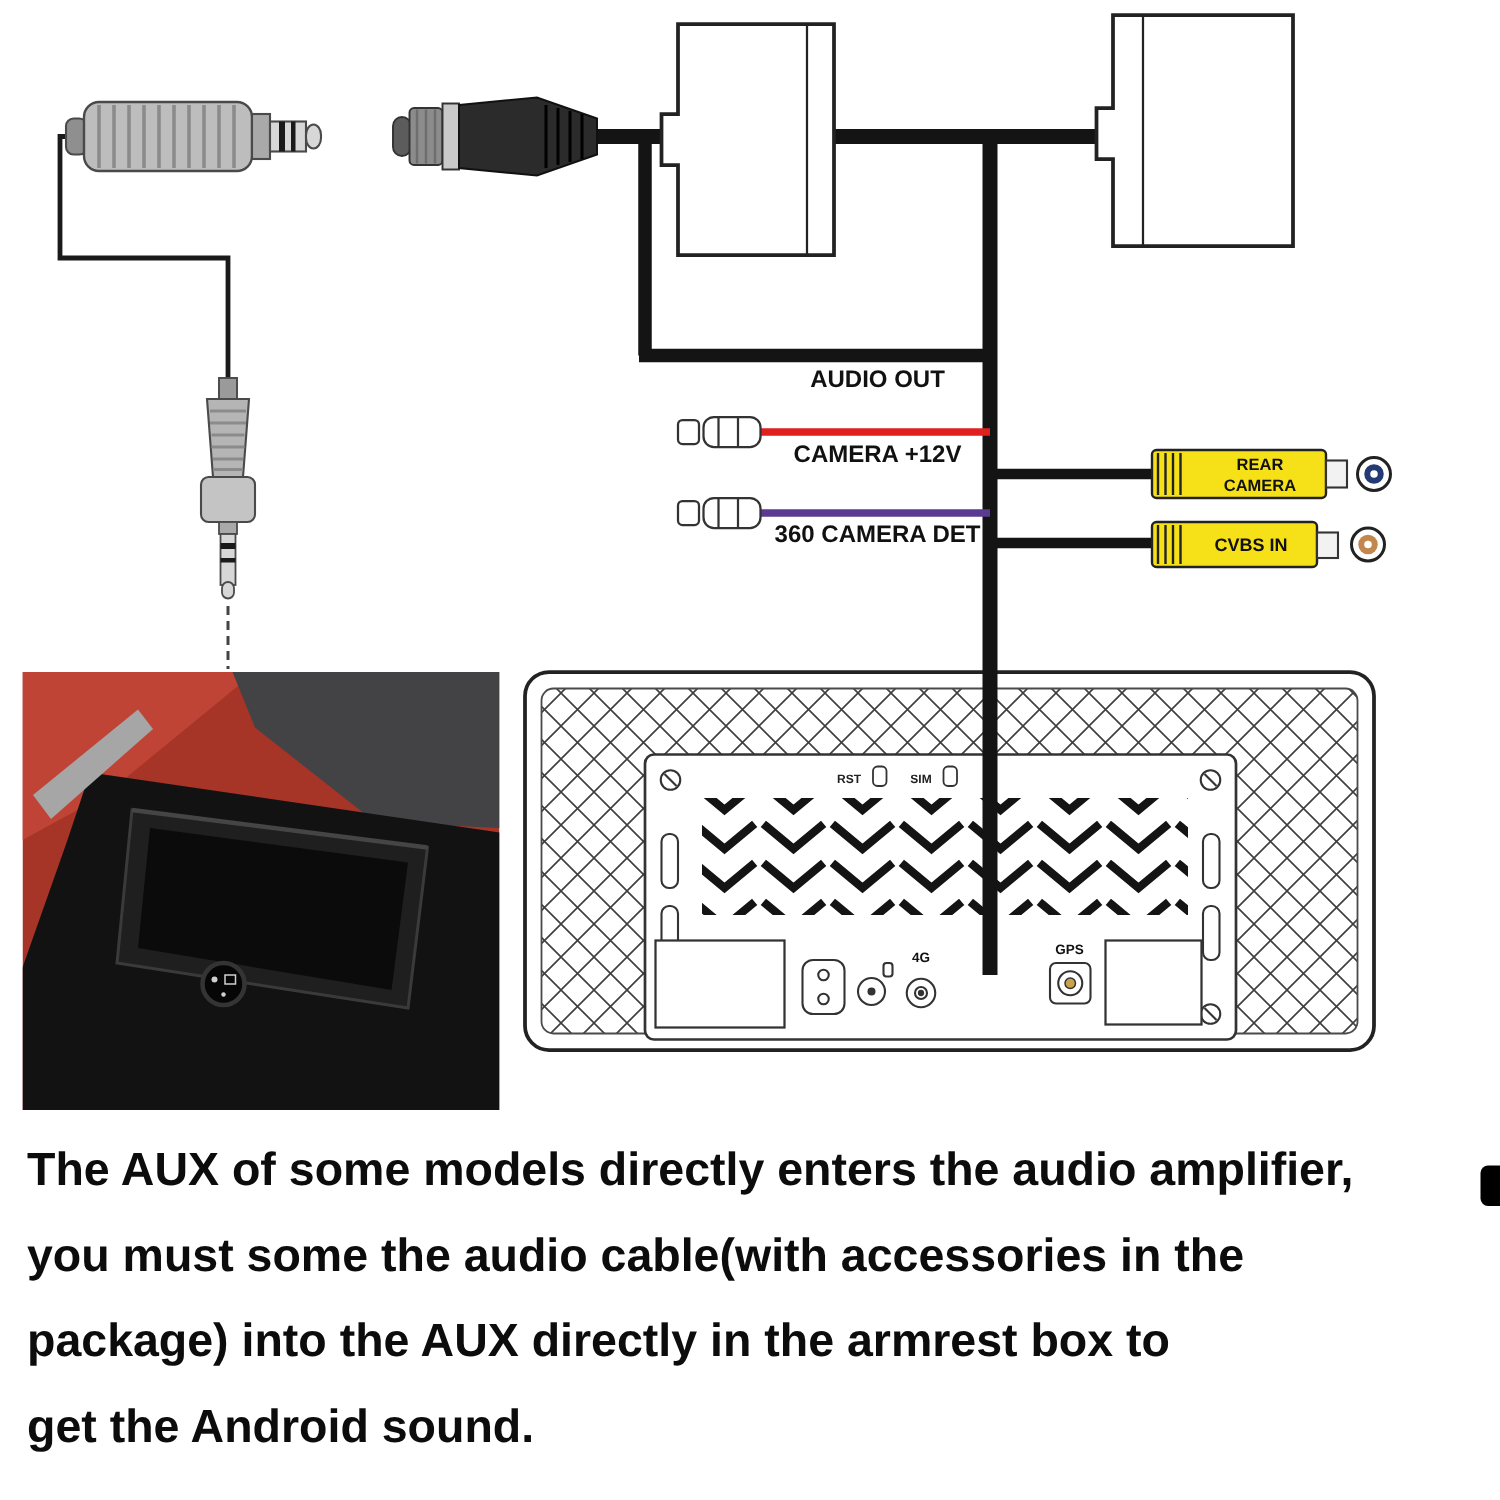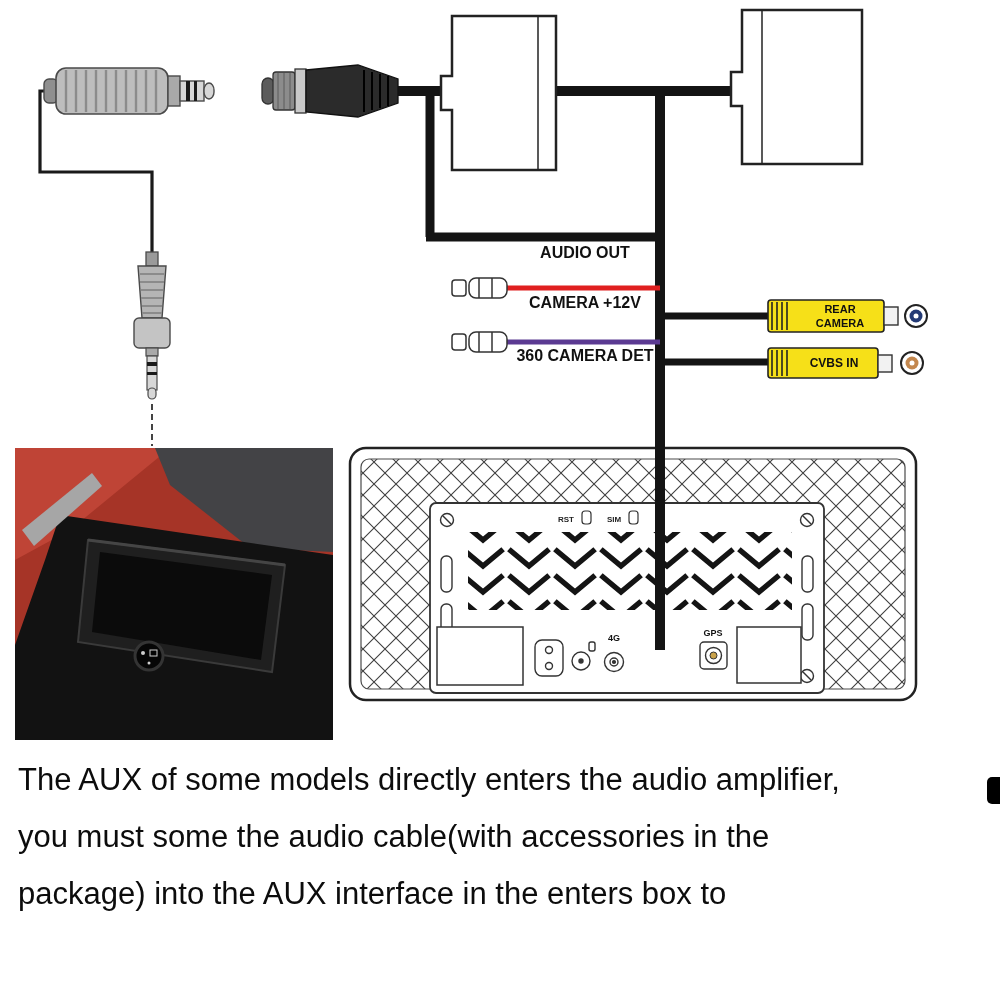--- a/index.html
+++ b/index.html
@@ -1,20 +1,20 @@
 <!DOCTYPE html>
 <html><head>
 <meta charset="utf-8">
 <style>
   html,body{margin:0;padding:0;background:#fff;}
   .stage{position:relative;width:1000px;height:1000px;background:#fff;overflow:hidden;
          font-family:"Liberation Sans",sans-serif;}
   .diagram-svg{position:absolute;left:0;top:0;}
   .caption{position:absolute;left:18px;top:764px;width:975px;
-           font-family:"Liberation Sans",sans-serif;font-weight:400;
+           font-family:"Liberation Sans",sans-serif;font-weight:700;
            font-size:31px;color:#0c0c0c;}
   .caption p{margin:0 0 25px 0;line-height:32px;white-space:nowrap;}
   .scroll-thumb{position:absolute;right:0;top:777px;width:13px;height:27px;
                 background:#000;border-radius:5px 0 0 5px;}
 </style>
 </head>
 <body>
 
 <div class="stage">
 
@@ -236,18 +236,19 @@
   </g>
 
   <text x="585" y="258" font-size="16" font-weight="600" fill="#111" text-anchor="middle" font-family="Liberation Sans, sans-serif">AUDIO OUT</text>
   <text x="585" y="308" font-size="16" font-weight="600" fill="#111" text-anchor="middle" font-family="Liberation Sans, sans-serif">CAMERA +12V</text>
   <text x="585" y="361" font-size="16" font-weight="600" fill="#111" text-anchor="middle" font-family="Liberation Sans, sans-serif">360 CAMERA DET</text>
 </svg>
 
 <div class="caption">
   <p>The AUX of some models directly enters the audio amplifier,</p>
   <p>you must some the audio cable(with accessories in the</p>
-  <p>package) into the AUX interface in the enters box to</p>
+  <p>package) into the AUX directly in the armrest box to</p>
+  <p>get the Android sound.</p>
 </div>
 
 <div class="scroll-thumb"></div>
 
 </div>
 
 </body></html>

